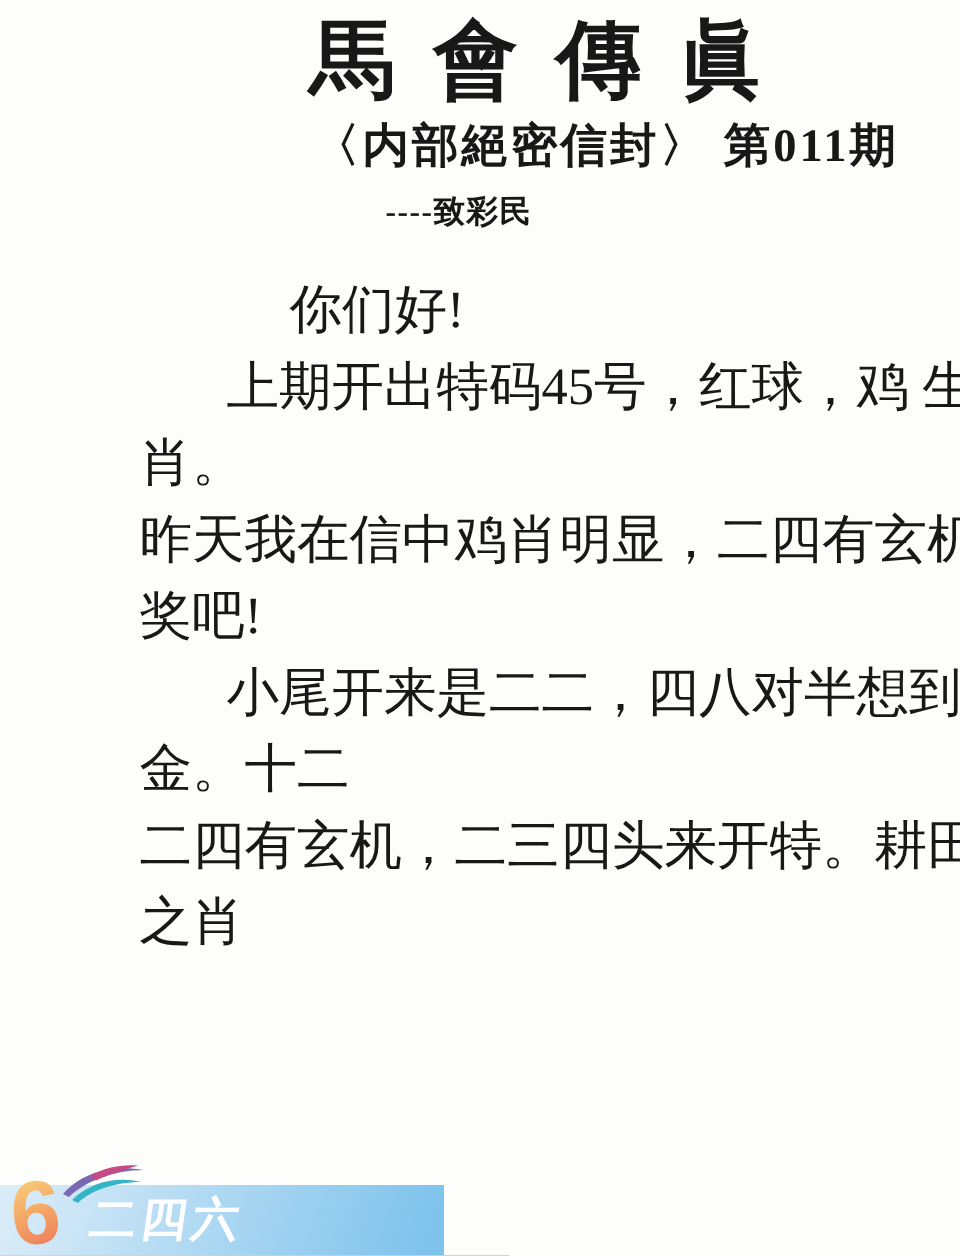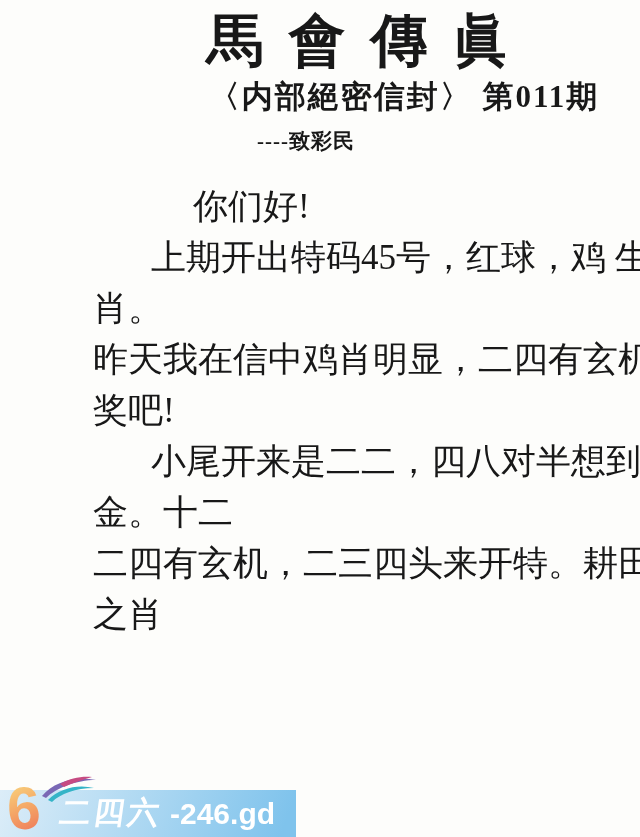--- a/index.html
+++ b/index.html
@@ -137,15 +137,14 @@
   <div class="logo-six">6</div>
 
   <svg class="logo-swoosh" width="58" height="32" viewBox="0 0 58 32">
     <path d="M2 22 C 14 8, 34 2, 56 6 C 36 6, 16 14, 6 24 Z" style="fill:var(--swoosh_purple,#7a68b5)"></path>
     <path d="M8 26 C 20 14, 38 10, 54 14 C 36 14, 20 20, 12 28 Z" style="fill:var(--swoosh_teal,#35b4c7)"></path>
     <path d="M20 10 C 30 4, 42 2, 52 3 C 42 6, 32 9, 24 13 Z" style="fill:var(--swoosh_pink,#c64b82)"></path>
   </svg>
 
   <div class="logo-name">二四六</div>
 
-  <div class="logo-domain">-246.gd</div>
 
 </div>
 
 </body></html>

